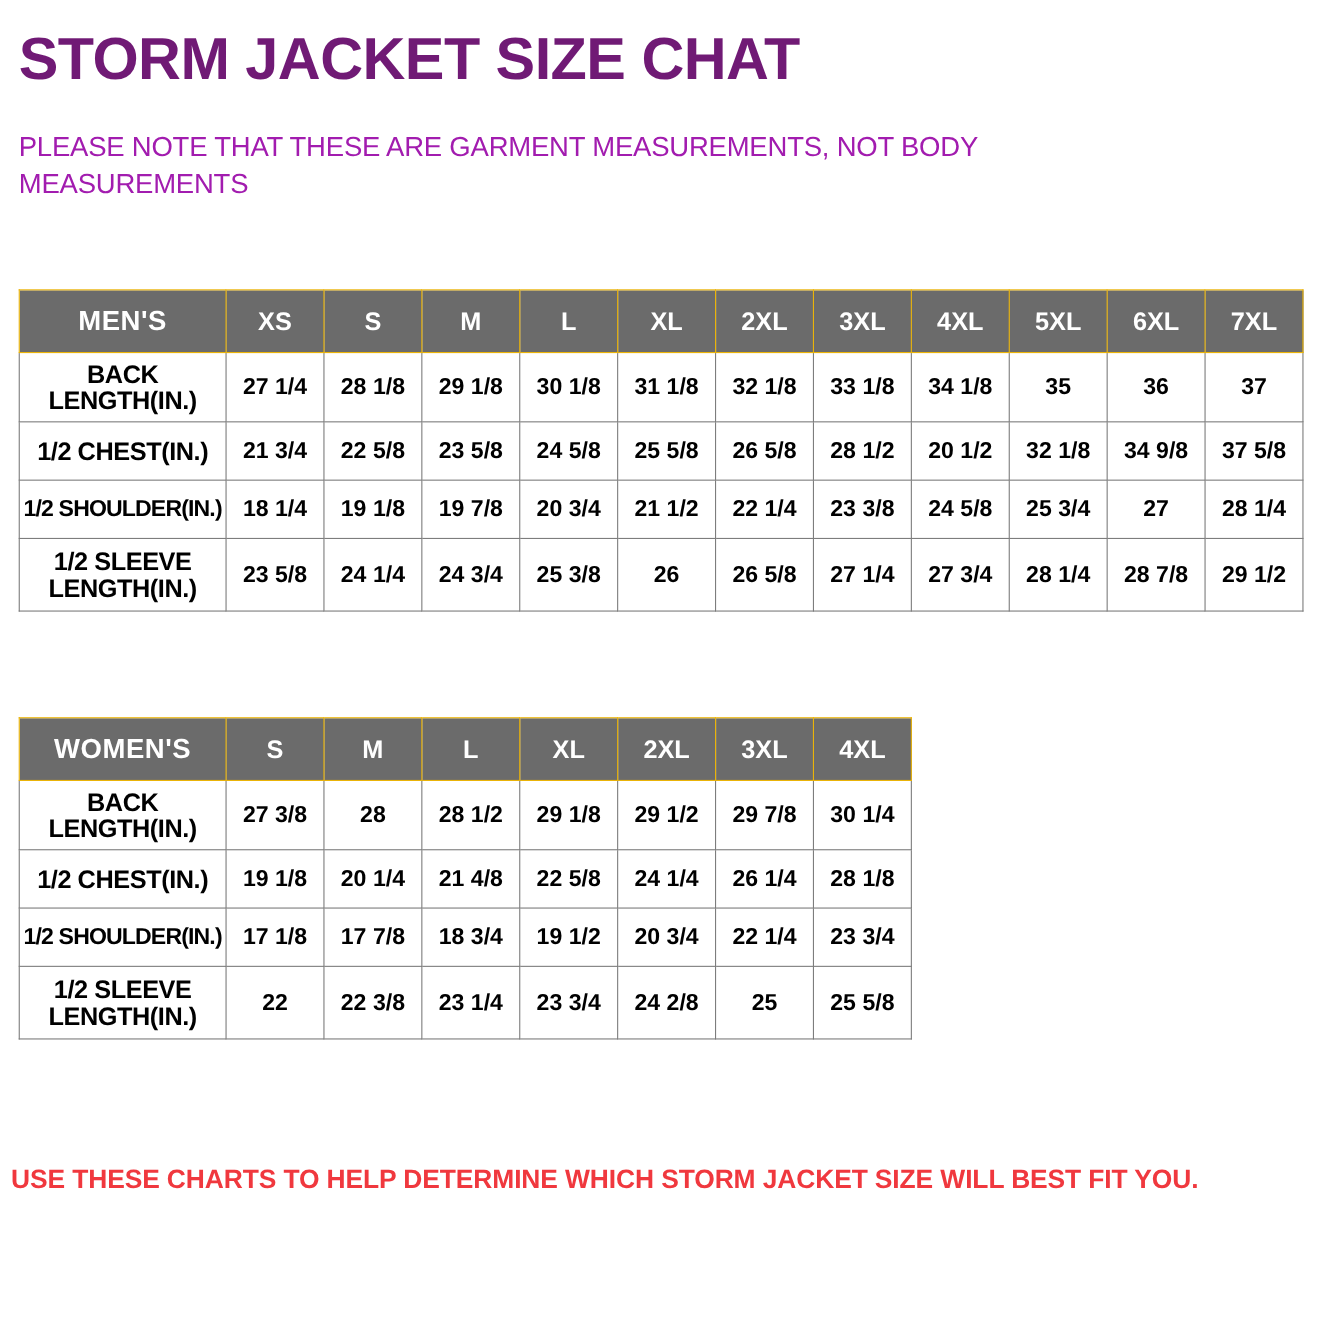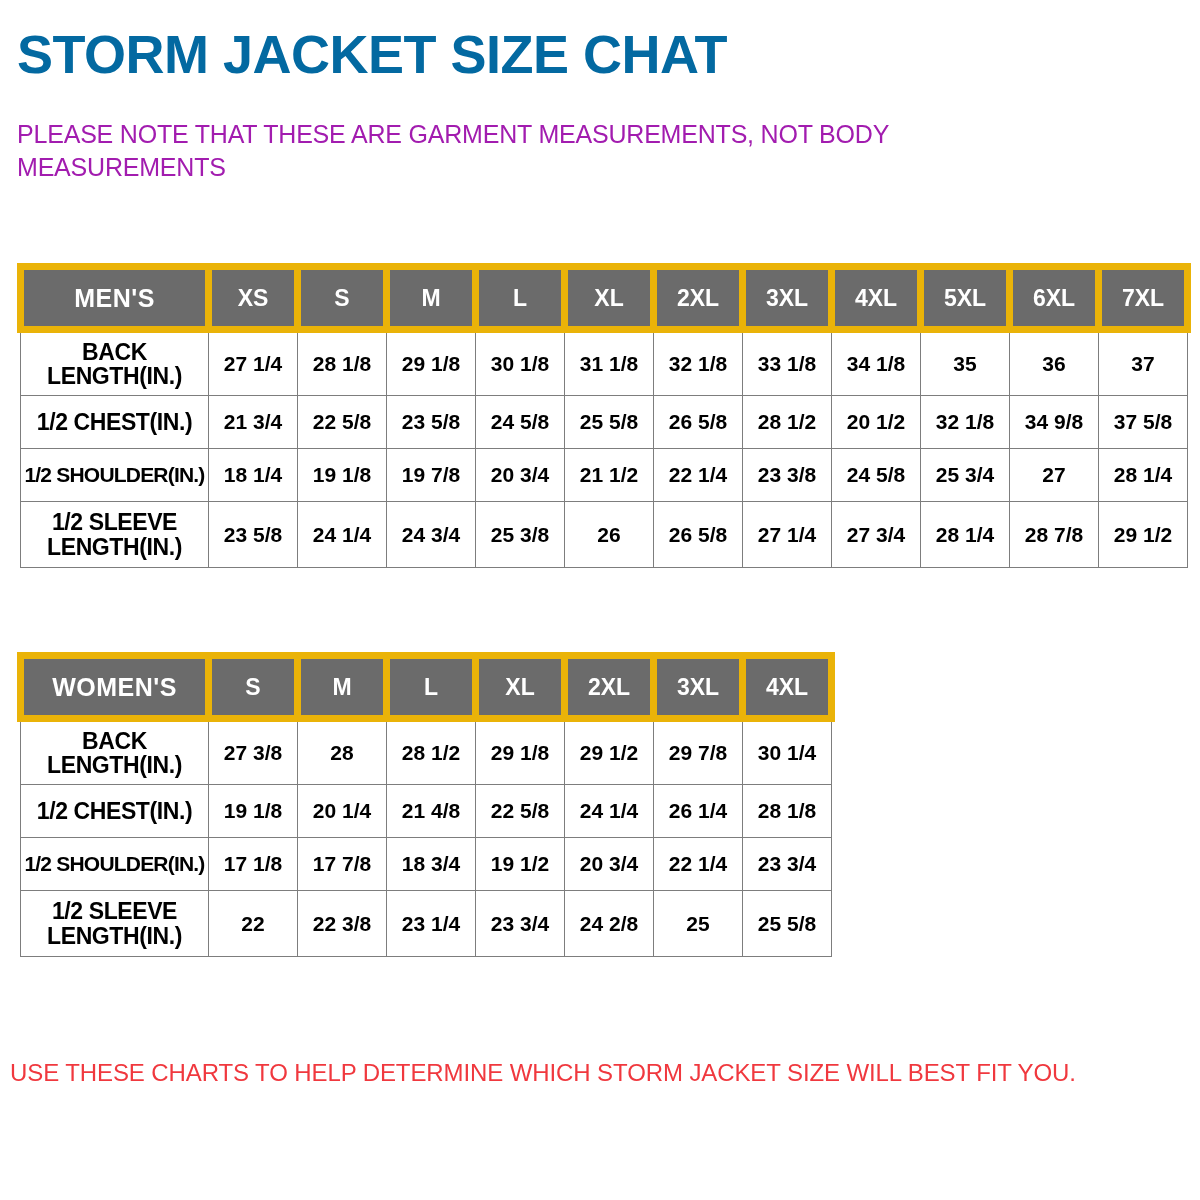--- a/index.html
+++ b/index.html
@@ -19,42 +19,42 @@
   
   #page-title {
     position: absolute;
     left: 17px;
     top: 26px;
     font-size: 54px;
     font-weight: bold;
     letter-spacing: -0.5px;
     line-height: 1.05;
     white-space: nowrap;
-    color: #0369a1;
+    color: #701a75;
   }
 
   
   #note-top {
     position: absolute;
     left: 17px;
     top: 118px;
     width: 960px;
     font-size: 25px;
     font-weight: normal;
     line-height: 1.3;
     color: #a21caf;
     letter-spacing: -0.2px;
   }
   #note-bottom {
     position: absolute;
     left: 10px;
     top: 1059px;
     width: 1170px;
     font-size: 24px;
-    font-weight: normal;
+    font-weight: bold;
     line-height: 1.2;
     color: #f0383e;
     letter-spacing: -0.1px;
     white-space: nowrap;
   }
 
   
   .size-table {
     position: absolute;
     border-collapse: collapse;
@@ -68,21 +68,21 @@
     padding: 0;
     font-weight: bold;
     color: #000000;
     background: #ffffff;
   }
   .size-table thead th {
     background: #6b6b6b;
     color: #ffffff;
     height: 56px;
     font-size: 23px;
-    border: 7px solid #eab308;
+    border: 1px solid #eab308;
   }
   .size-table thead th.corner {
     font-size: 25px;
     letter-spacing: 0.5px;
   }
   .row-label {
     font-size: 23px;
     line-height: 1.05;
     padding: 4px 2px;
     letter-spacing: -0.4px;

